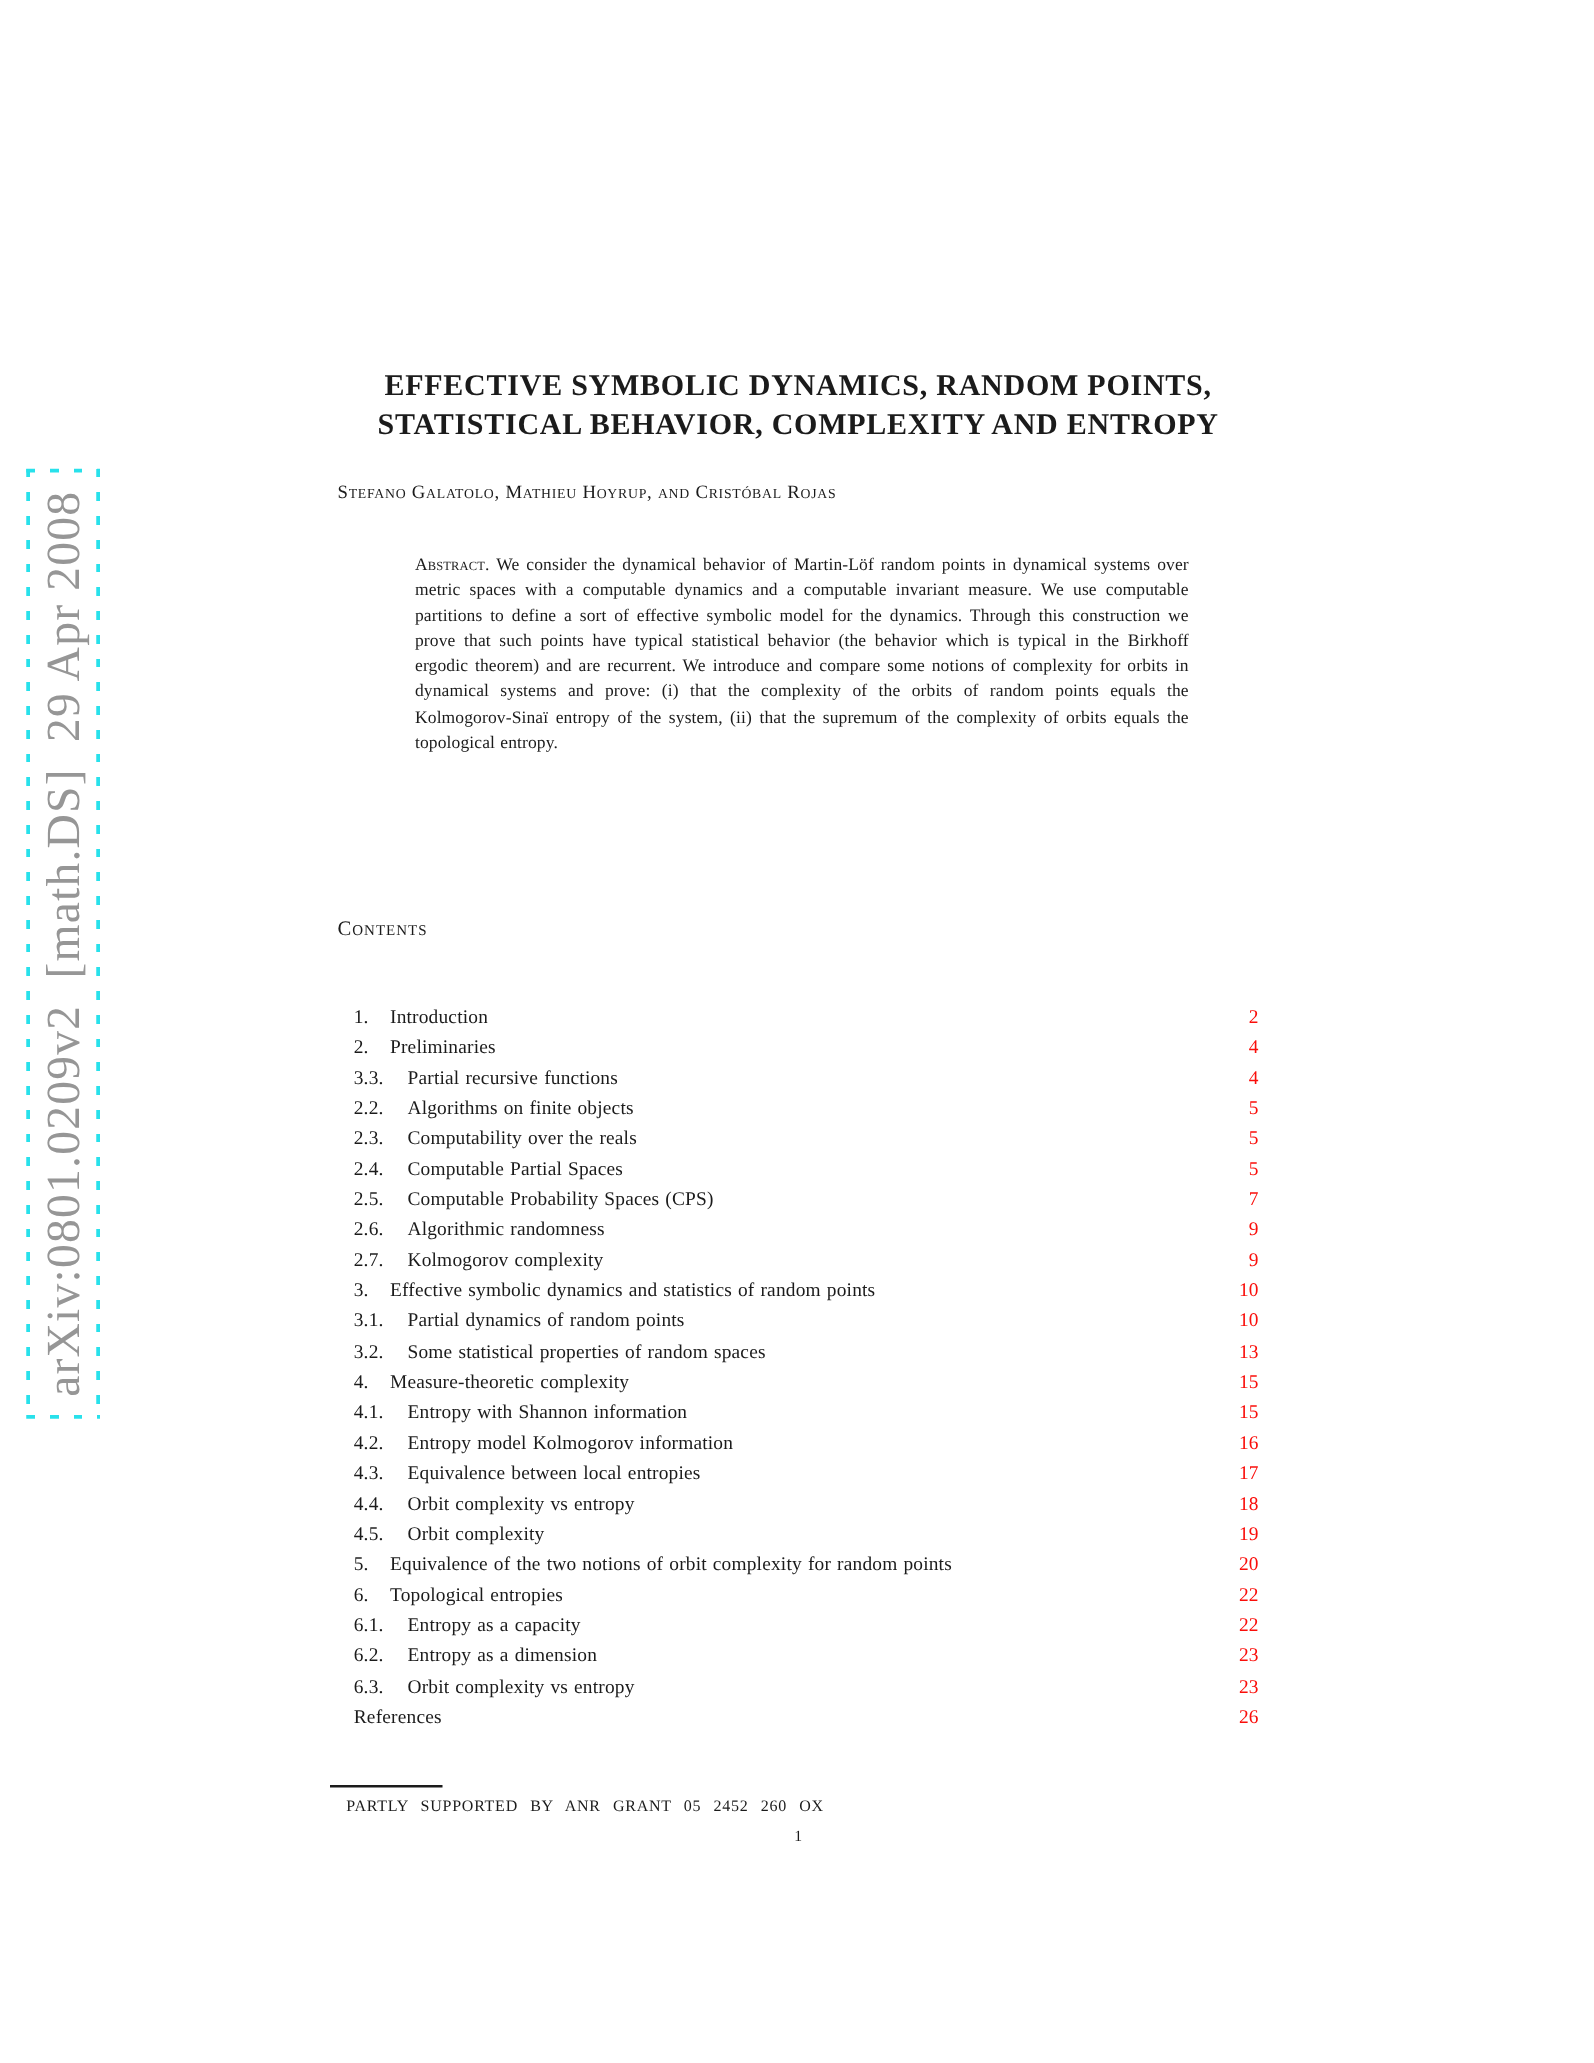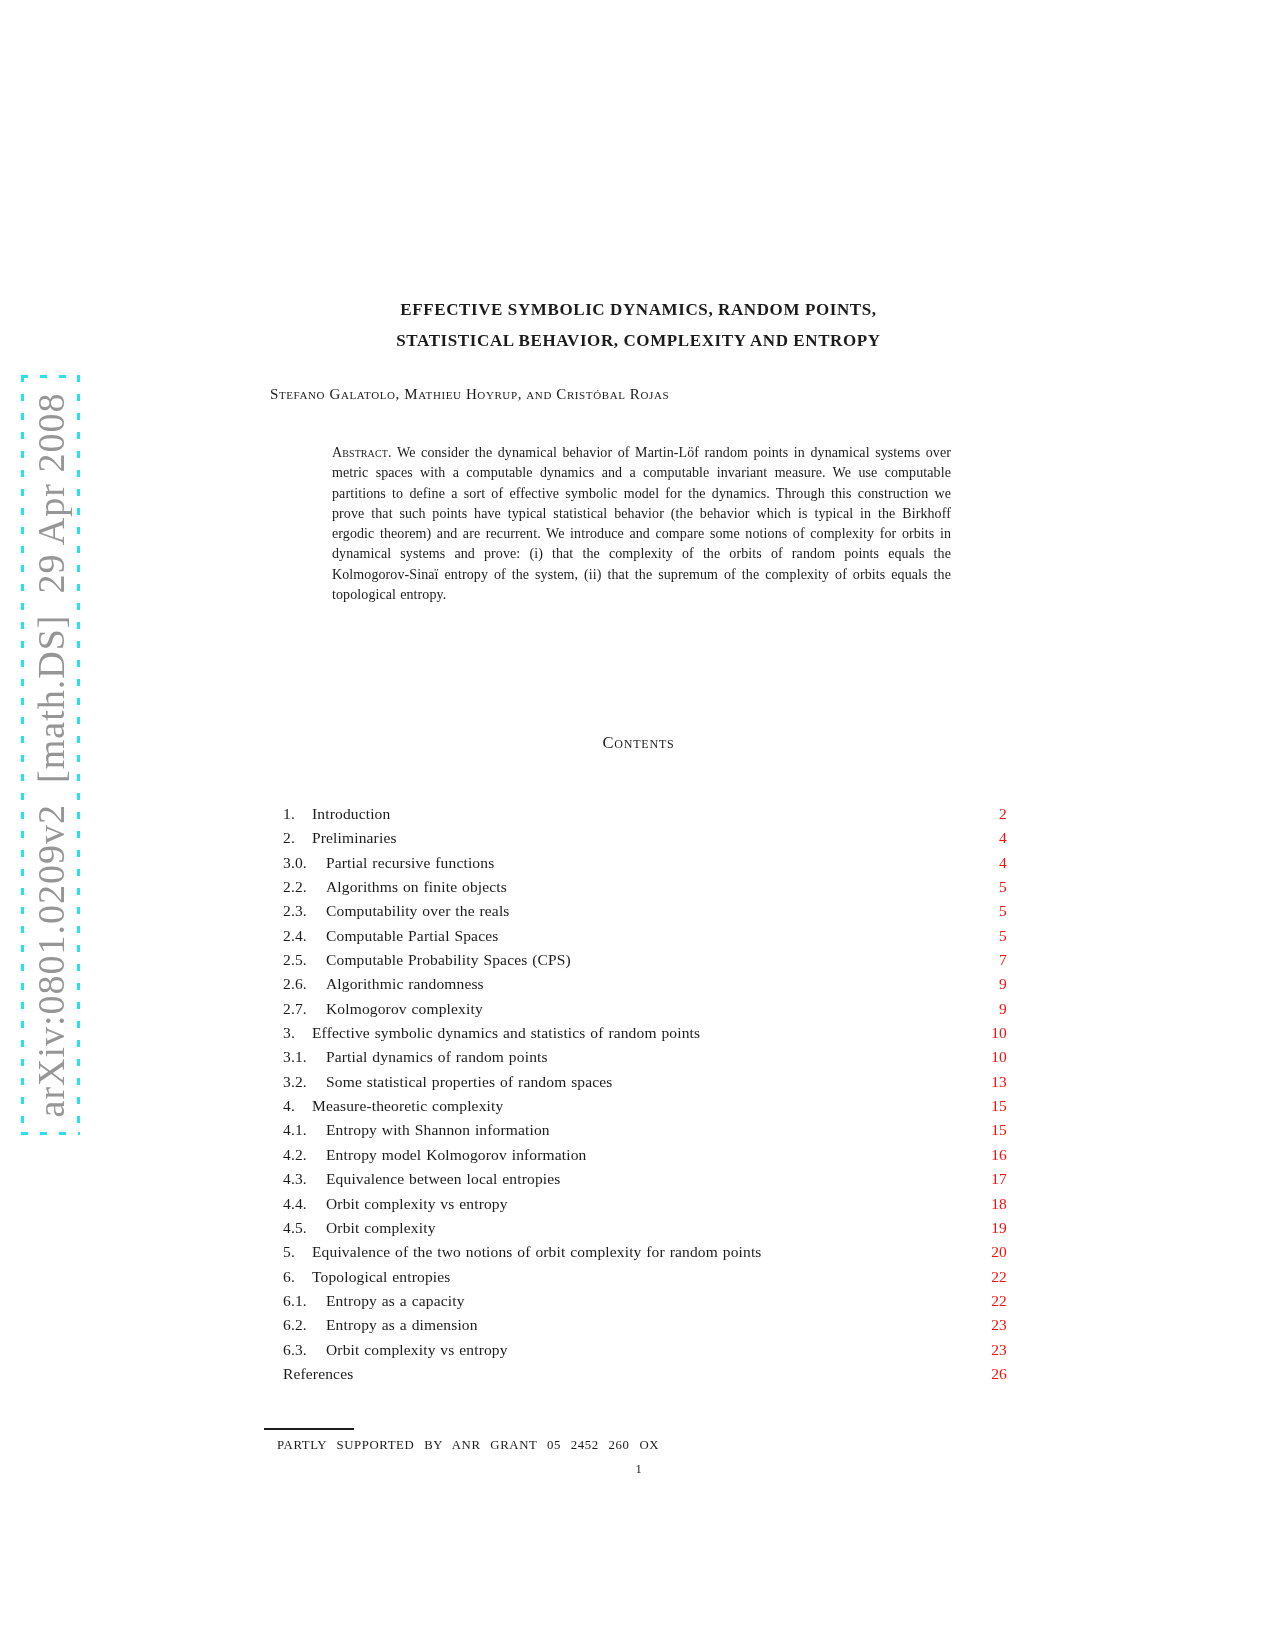--- a/index.html
+++ b/index.html
@@ -25,36 +25,36 @@
   .stamp .dh-bottom { bottom:0; }
   .stamp-text {
     position:absolute; left:50%; top:50%;
     transform:translate(-50%,-50%) rotate(-90deg);
     white-space:pre; font-size:38px; letter-spacing:1px; color:#969696;
   }
 
   
   .title {
     position:absolute; left:270px; top:294px; width:737px;
-    text-align:center; font-weight:bold; font-size:17px; line-height:31px;
+    text-align:center; font-weight:bold; font-size:24px; line-height:31px;
     letter-spacing:0.6px;
   }
   .authors {
     position:absolute; left:270px; top:386px; width:737px;
     text-align:left; font-variant:small-caps; font-size:15px; letter-spacing:0.6px;
   }
   .abstract {
     position:absolute; left:320px; top:443px; width:619px;
     font-size:14px; line-height:20.3px; text-align:justify;
     letter-spacing:0.1px; word-spacing:0.5px;margin-left:12px;
   }
   .abs-label { font-variant:small-caps; }
   .contents-heading {
     position:absolute; left:270px; top:733px; width:737px;
-    text-align:center; font-variant:small-caps; font-size:16.5px; letter-spacing:0.8px;
+    font-variant:small-caps; font-size:16.5px; letter-spacing:0.8px;
   }
 
   
   .toc {
     position:absolute; left:283px; top:802px; width:724px;
     font-size:15.5px; letter-spacing:0.15px; word-spacing:0.8px;
   }
   .toc-row { display:flex; align-items:baseline; height:24.35px; line-height:24.35px; }
   .toc-num { flex:0 0 auto; }
   .toc-row.lvl1 .toc-num { width:29px; }
@@ -104,21 +104,21 @@
       <span class="toc-fill"></span>
       <span class="toc-page">2</span>
     </div>
       <div class="toc-row lvl1">
       <span class="toc-num">2.</span>
       <span class="toc-label">Preliminaries</span>
       <span class="toc-fill"></span>
       <span class="toc-page">4</span>
     </div>
       <div class="toc-row lvl2">
-      <span class="toc-num">3.0.</span>
+      <span class="toc-num">3.3.</span>
       <span class="toc-label">Partial recursive functions</span>
       <span class="toc-fill"></span>
       <span class="toc-page">4</span>
     </div>
       <div class="toc-row lvl2">
       <span class="toc-num">2.2.</span>
       <span class="toc-label">Algorithms on finite objects</span>
       <span class="toc-fill"></span>
       <span class="toc-page">5</span>
     </div>

